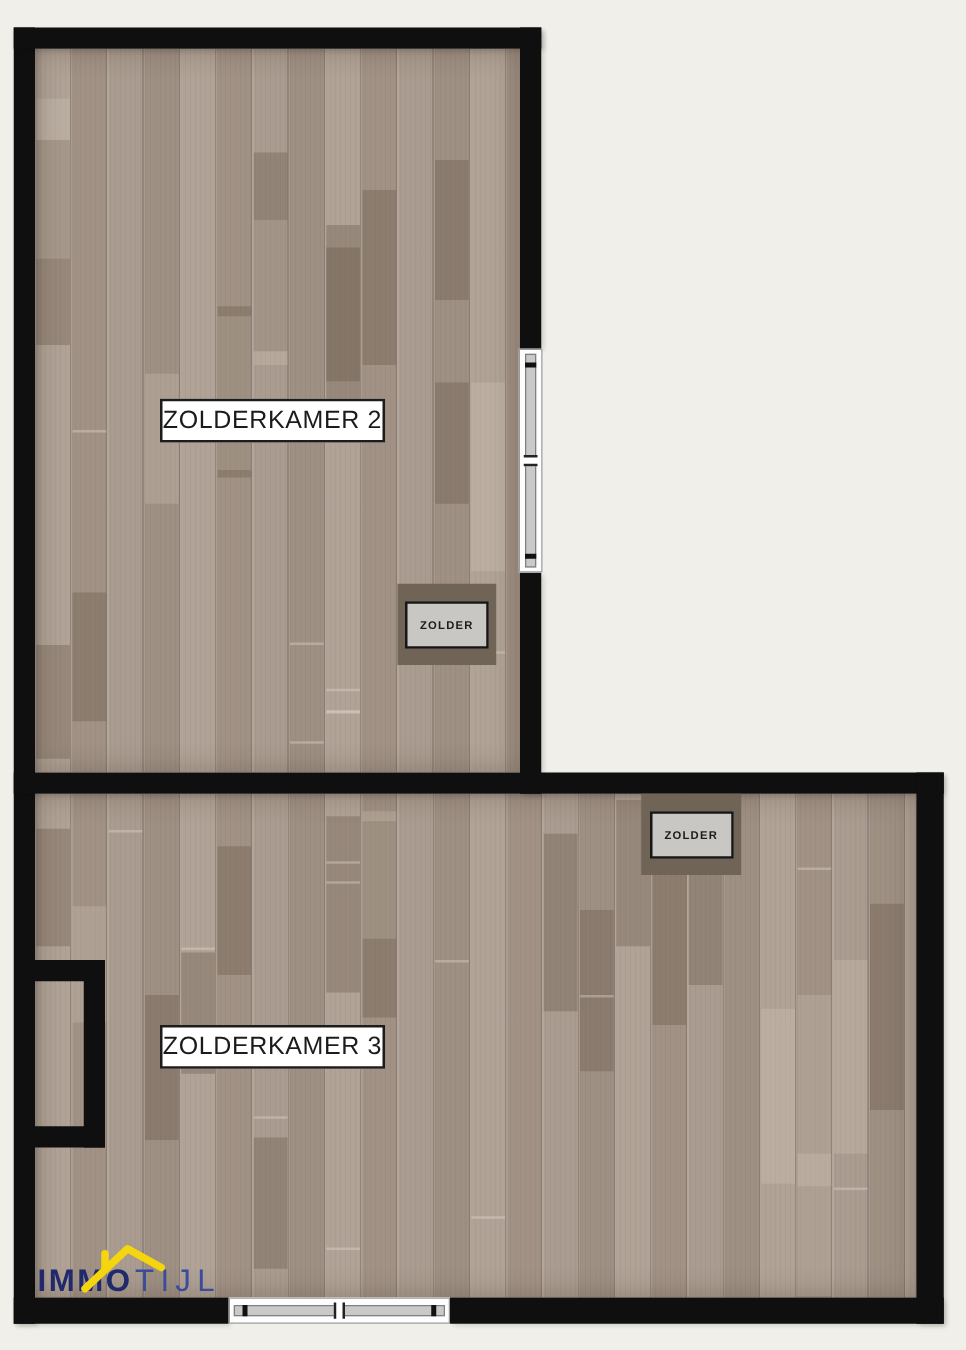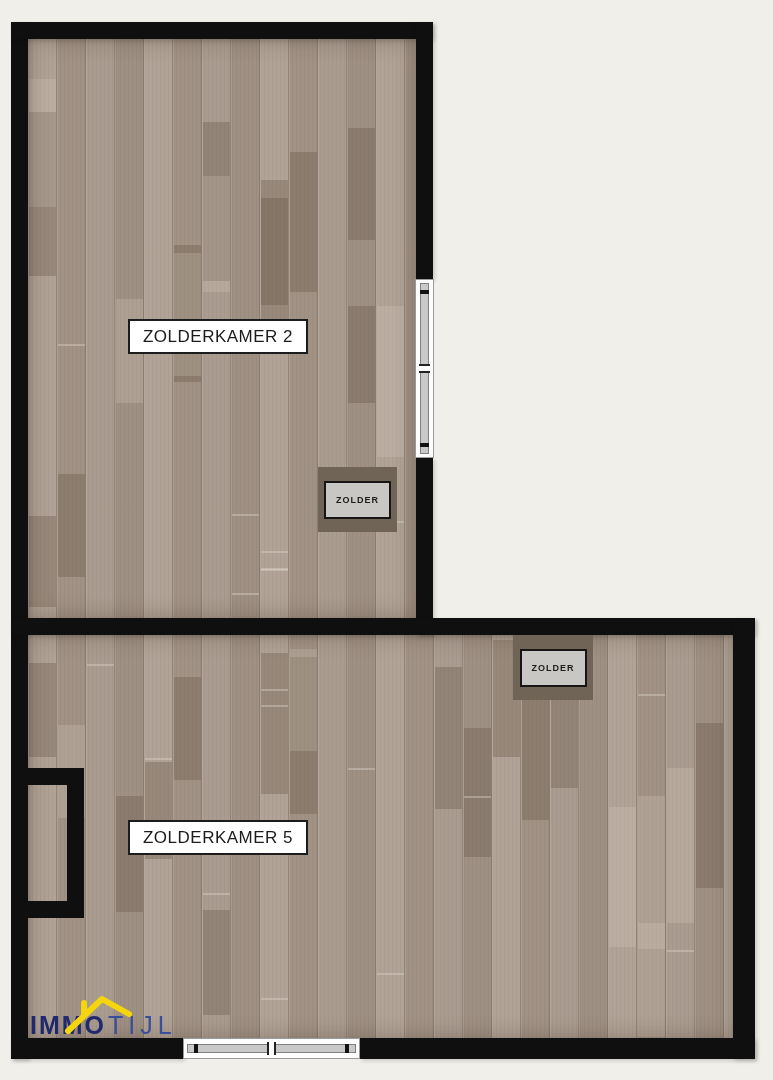--- a/index.html
+++ b/index.html
@@ -51,21 +51,21 @@
          display:flex;align-items:center;justify-content:center;}
   .hatch-inner{
     background:#c8c7c4;border:2px solid #161616;
     width:63px;height:34px;display:flex;align-items:center;justify-content:center;
     font-size:9px;font-weight:bold;letter-spacing:1px;color:#1c1c1c;
   }
   
   .room-label{
     position:absolute;background:#ffffff;border:2px solid #1c1c1c;z-index:4;
     display:flex;align-items:center;justify-content:center;box-sizing:border-box;
-    font-size:17px;color:#1b1b1b;letter-spacing:0.5px;text-align:right;
+    font-size:20px;color:#1b1b1b;letter-spacing:0.5px;text-align:right;
   }
   
   .logo{position:absolute;left:28px;top:990px;width:175px;height:52px;z-index:5;}
   .logo-text{position:absolute;left:2px;top:23px;font-size:25px;line-height:1;white-space:nowrap;}
   .logo-bold{color:var(--navy);font-weight:bold;letter-spacing:2px;}
   .logo-light{color:var(--blue);font-weight:normal;letter-spacing:5px;margin-left:2px;}
   .logo svg{position:absolute;inset:0;overflow:visible;}
   .roof-stroke{stroke:var(--roof);stroke-width:6;fill:none;stroke-linecap:round;stroke-linejoin:round;}
 </style>
 </head>
@@ -162,21 +162,21 @@
     <div class="hatch-inner">ZOLDER</div>
   </div>
   <div class="hatch" style="left:513px;top:635px;width:80px;height:65px;">
     <div class="hatch-inner">ZOLDER</div>
   </div>
 
   <div class="room-label" style="left:128px;top:319px;width:180px;height:35px;">
     <span>ZOLDERKAMER 2</span>
   </div>
   <div class="room-label" style="left:128px;top:820px;width:180px;height:35px;">
-    <span>ZOLDERKAMER 5</span>
+    <span>ZOLDERKAMER 3</span>
   </div>
 
   <div class="logo">
     <div class="logo-text"><span class="logo-bold">IMMO</span><span class="logo-light">TIJL</span></div>
     <svg viewBox="0 0 175 52" width="175" height="52">
       <polyline class="roof-stroke" points="40,41 74,9 101,24"></polyline>
       <line class="roof-stroke" x1="56" y1="25" x2="56" y2="13"></line>
     </svg>
   </div>
 

